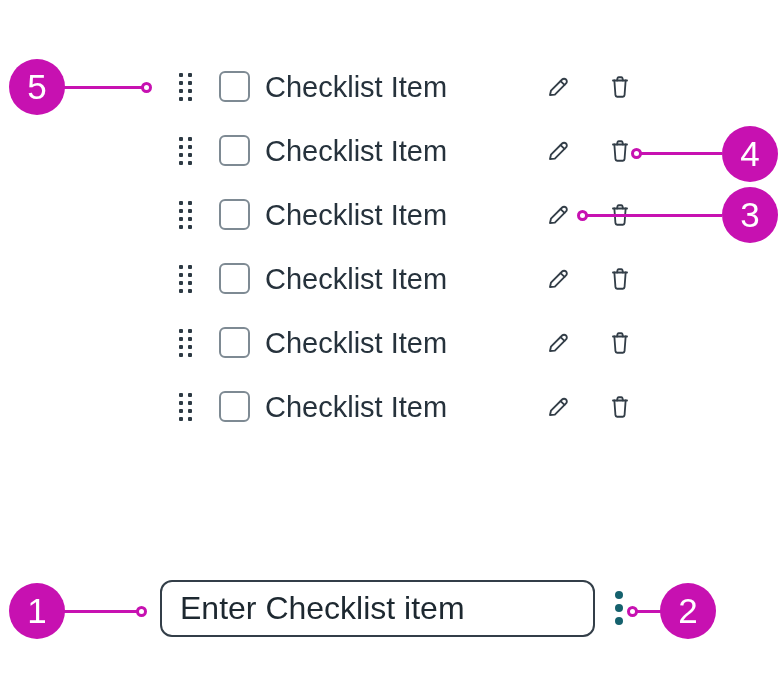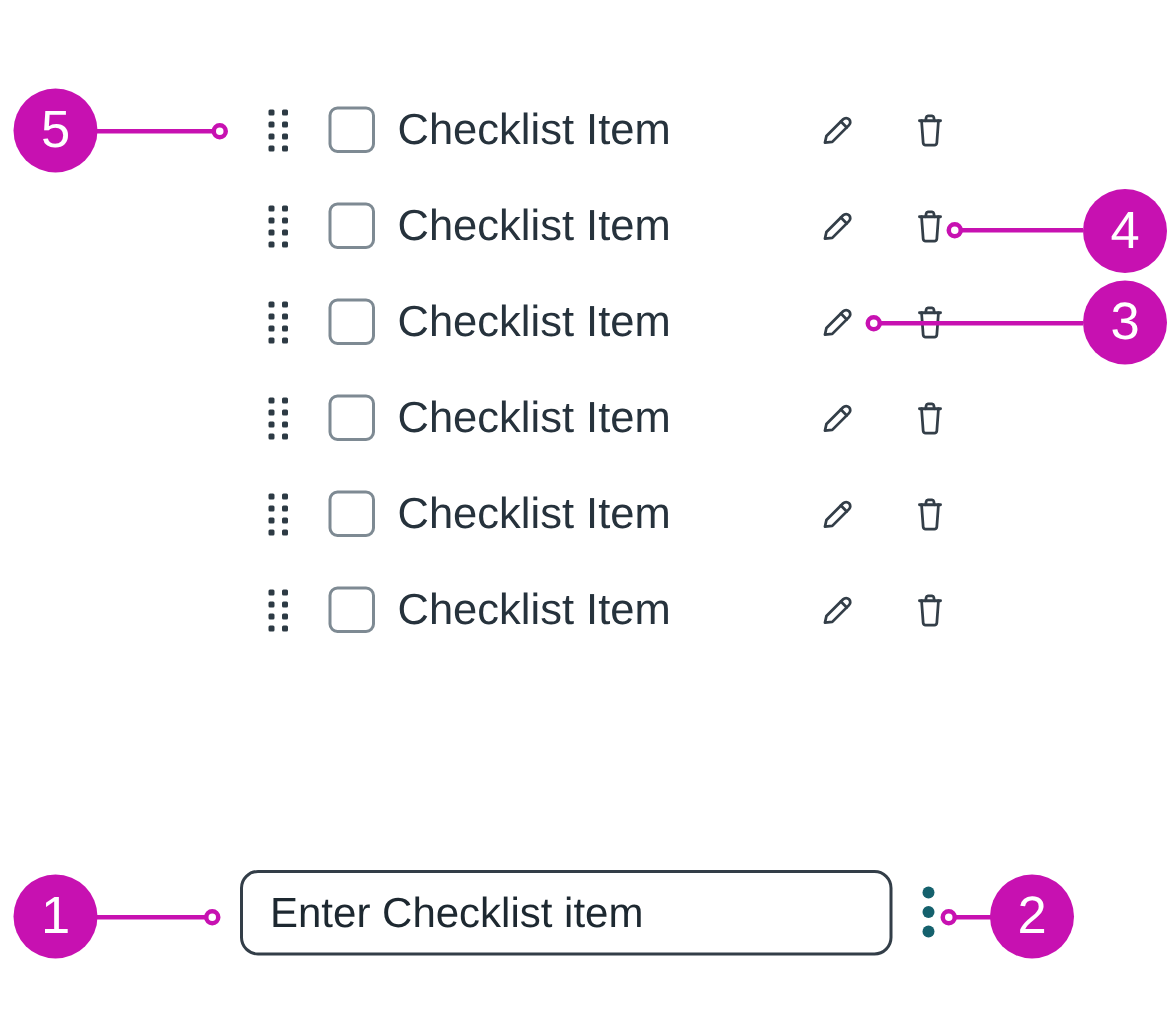--- a/index.html
+++ b/index.html
@@ -32,21 +32,21 @@
     background:none;border:none;padding:0;cursor:pointer;
   }
   .icon-btn.edit{left:543px;}
   .icon-btn.del{left:605px;}
   .icon-btn svg{display:block;width:26px;height:26px;}
   
   .composer-input{
     position:absolute;left:160px;top:580px;width:435px;height:57px;
     box-sizing:border-box;border:2px solid #333e48;border-radius:12px;
     background:#ffffff;padding:0 18px;font-family:"Liberation Sans","DejaVu Sans",sans-serif;
-    font-size:28px;color:#8b5cf6;outline:none;
+    font-size:32px;color:#8b5cf6;outline:none;
   }
   .composer-input::placeholder{color:#1d2830;opacity:1;}
   .kebab{
     position:absolute;left:611px;top:591px;width:16px;height:40px;
     background:none;border:none;padding:0;cursor:pointer;
     display:flex;flex-direction:column;align-items:center;justify-content:space-between;
   }
   .kebab i{display:block;width:8px;height:8px;border-radius:50%;background:#15616d;}
   
   .ann-badge{

